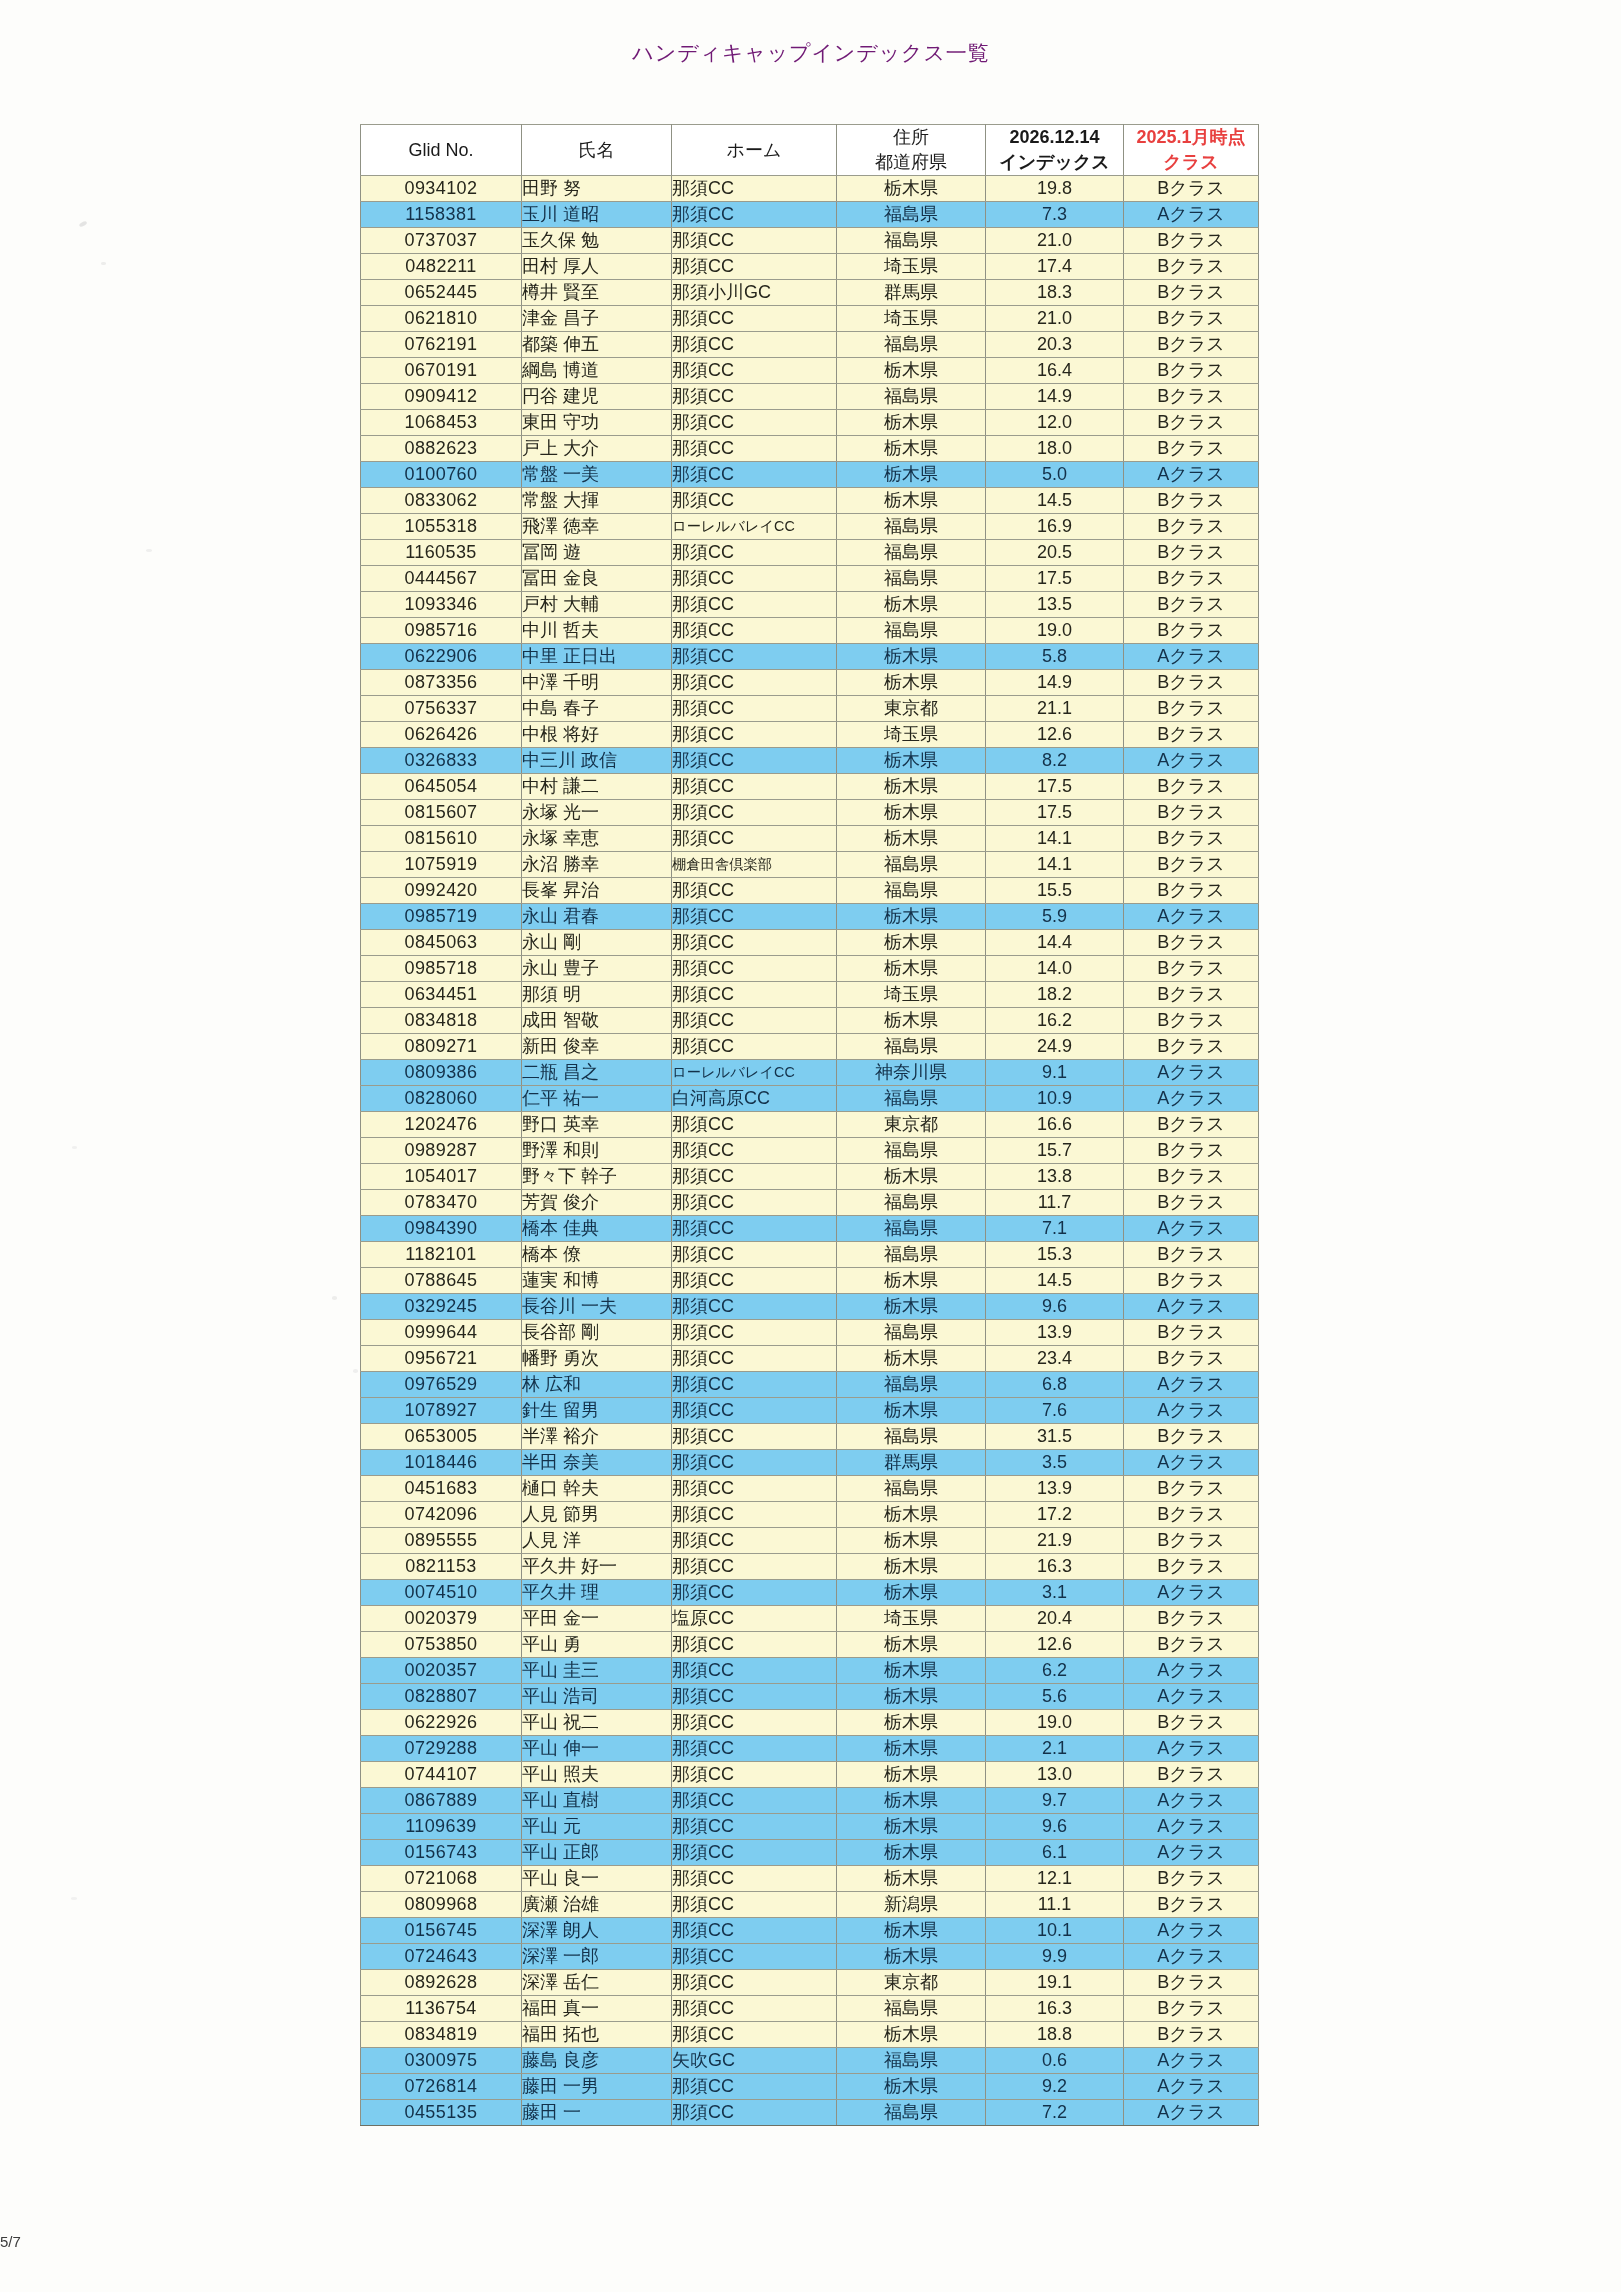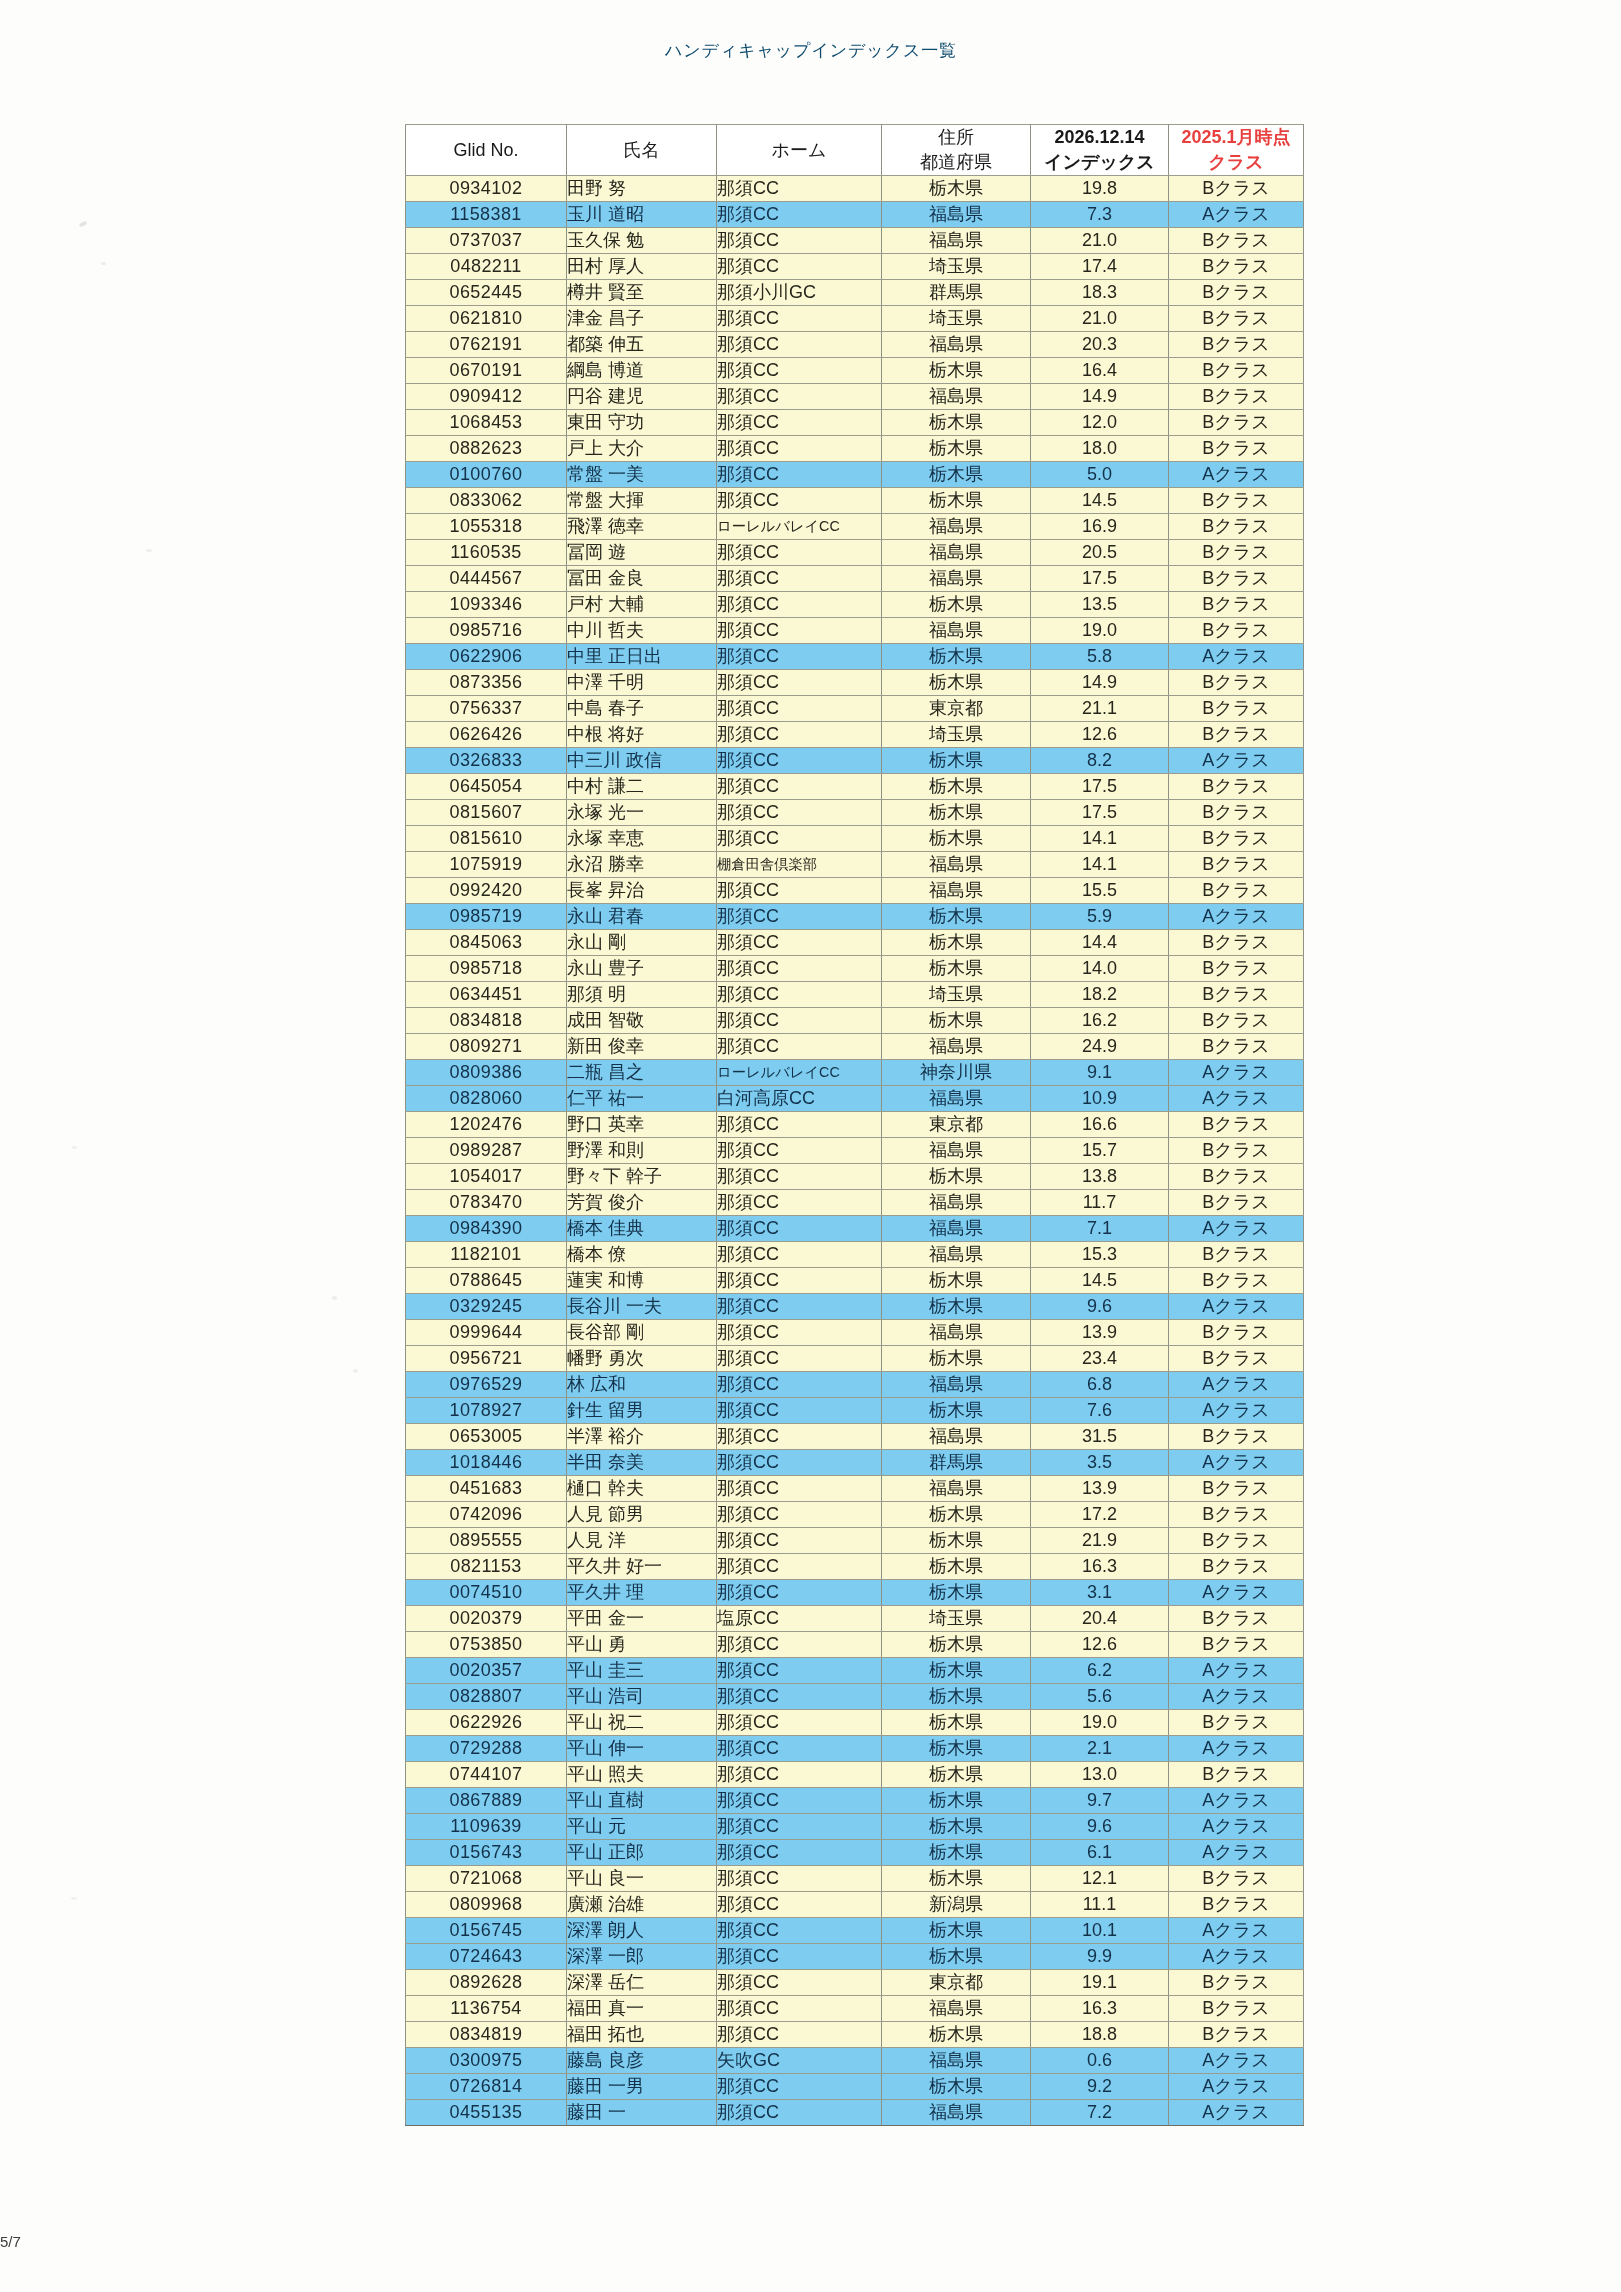--- a/index.html
+++ b/index.html
@@ -41,31 +41,30 @@
   .speck.s6 { left: 332px; top: 1296px; width: 4.5px;  height: 3.6px; opacity: .35; }
   .speck.s7 { left: 71px;  top: 1897px; width: 6.3px;  height: 2.7px; opacity: .25; }
   .speck.s8 { left: 353px; top: 1369px; width: 4.5px;  height: 3.6px; opacity: .30; }
 
   .doc-title {
     position: absolute;
     top: 39px;
     left: 0;
     width: 1622px;
     text-align: center;
-    font-size: 17px;
+    font-size: 21px;
     letter-spacing: 0.9px;
-    color: #0c4a6e;
+    color: #701a75;
   }
 
   .table-wrap {
     position: absolute;
     left: 360px;
     top: 124px;
     width: 898px;
-    margin-left: 45px;
   }
 
   table.idx {
     border-collapse: collapse;
     width: 898px;
     table-layout: fixed;
   }
   table.idx col.c-glid  { width: 161px; }
   table.idx col.c-name  { width: 150px; }
   table.idx col.c-home  { width: 165px; }

